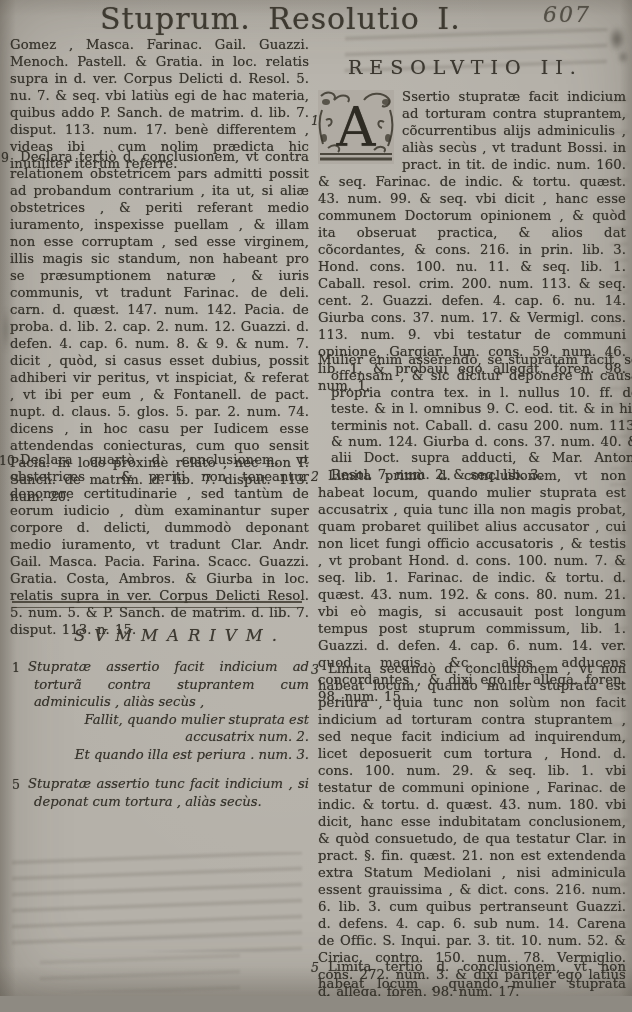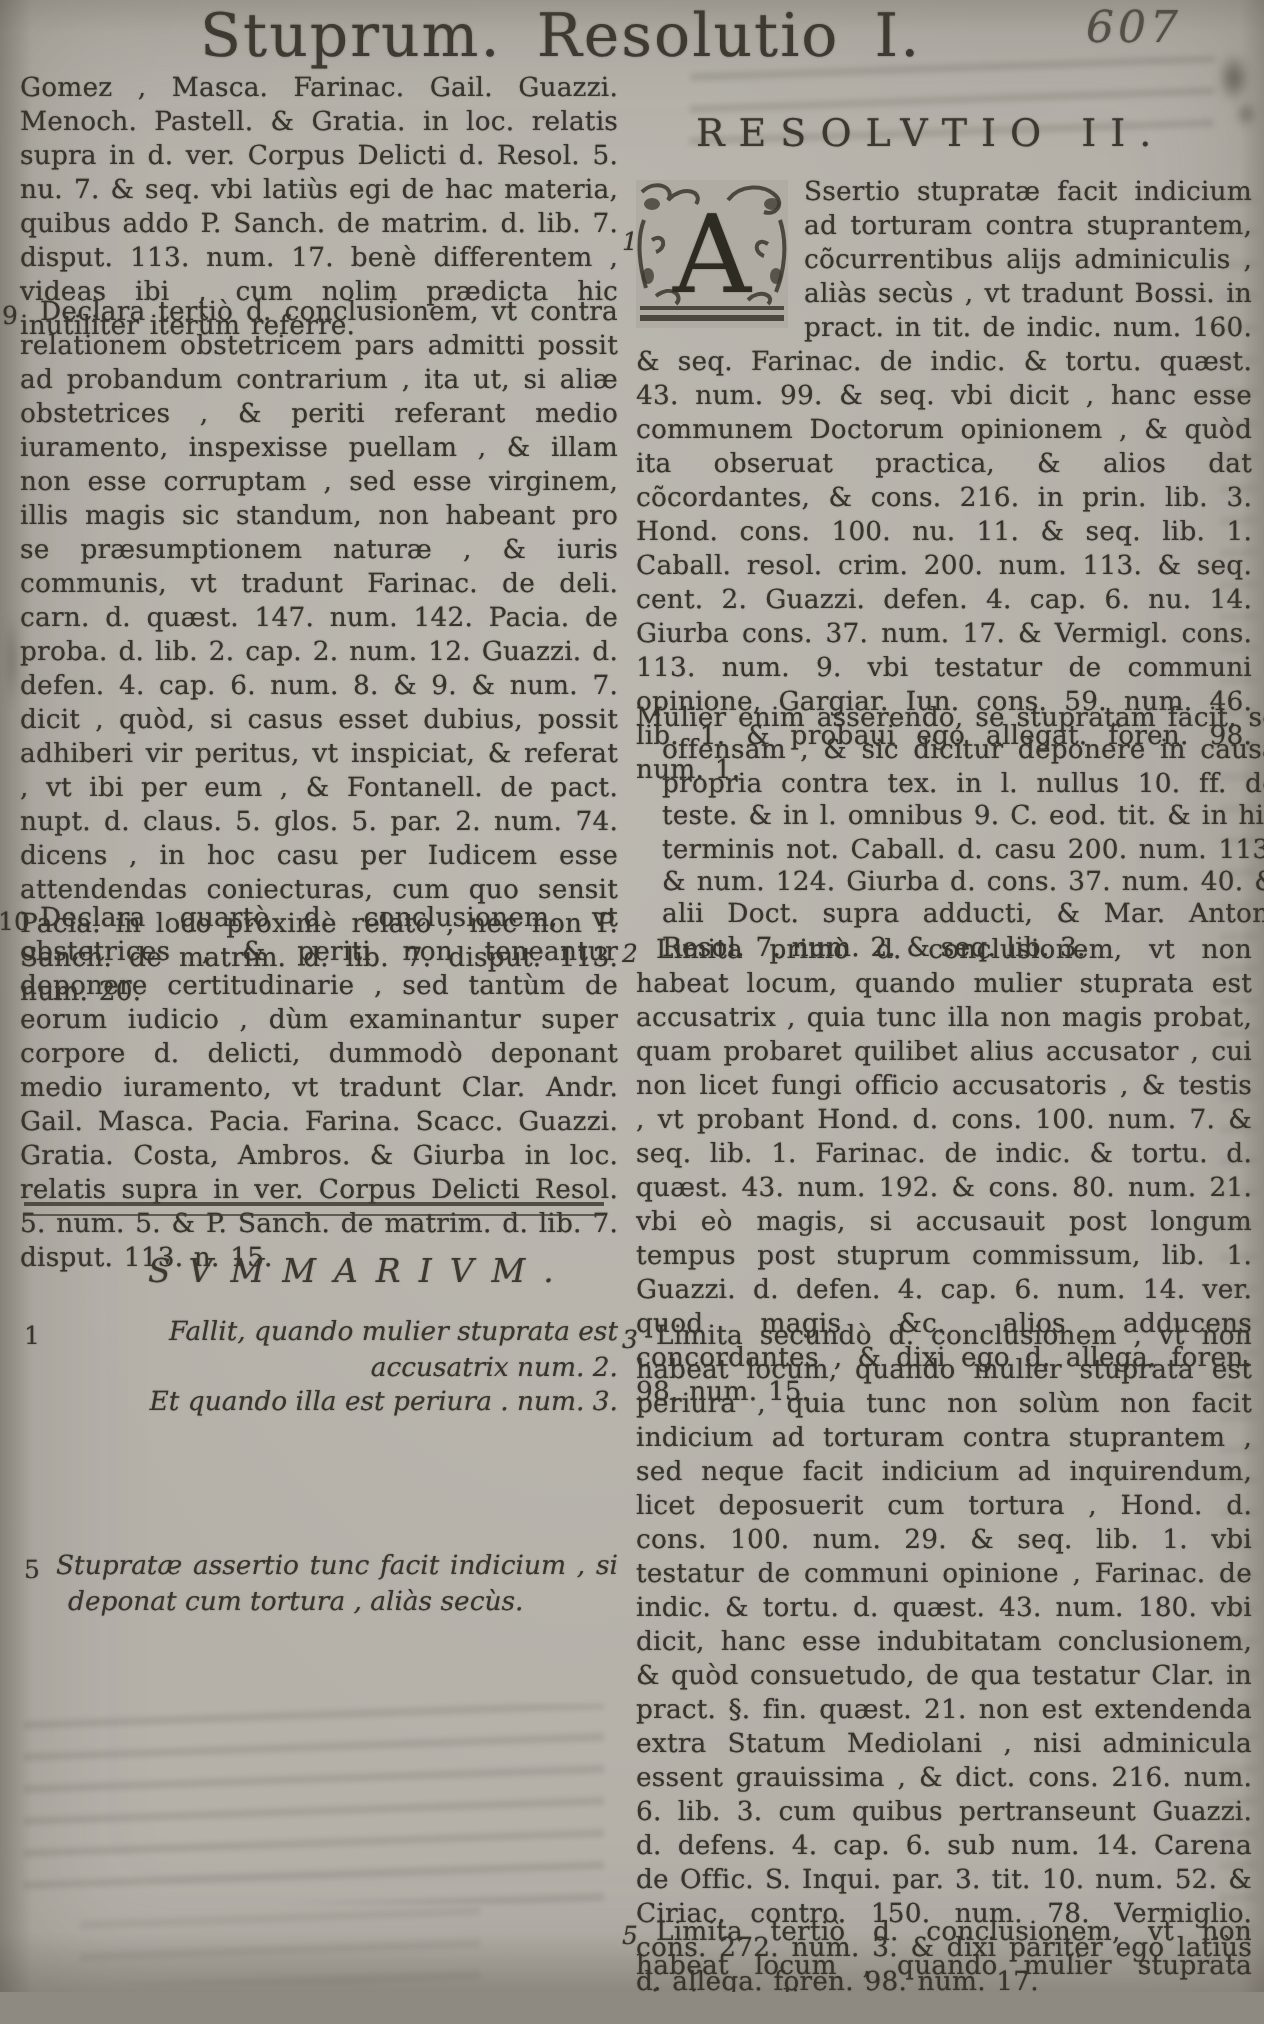--- a/index.html
+++ b/index.html
@@ -116,20 +116,21 @@
       <span>Declara quartò d. conclusionem, vt obstetrices , &amp; periti non teneantur deponere certitudinarie , sed tantùm de eorum iudicio , dùm examinantur super corpore d. delicti, dummodò deponant medio iuramento, vt tradunt Clar. Andr. Gail. Masca. Pacia. Farina. Scacc. Guazzi. Gratia. Costa, Ambros. &amp; Giurba in loc. relatis supra in ver. Corpus Delicti Resol. 5. num. 5. &amp; P. Sanch. de matrim. d. lib. 7. disput. 113. n. 15.</span>
     </div>
 
     <div class="rule" style="top:601px;"></div>
 
     <div class="sum-head" style="top:626px;">SVMMARIVM.</div>
 
     <div class="summary">
       <div class="sum-item" style="top:658px;">
         <span class="pnum">1</span>
+        <span class="sum-text">Stupratæ assertio facit indicium ad torturã contra stuprantem cum adminiculis , aliàs secùs ,</span>
         <span class="sum-sub">Fallit, quando mulier stuprata est accusatrix num. 2.</span>
         <span class="sum-sub">Et quando illa est periura . num. 3.</span>
       </div>
       <div class="sum-item" style="top:775px;">
         <span class="pnum">5</span>
         <span class="sum-text">Stupratæ assertio tunc facit indicium , si deponat cum tortura , aliàs secùs.</span>
       </div>
     </div>
   </div>
 

